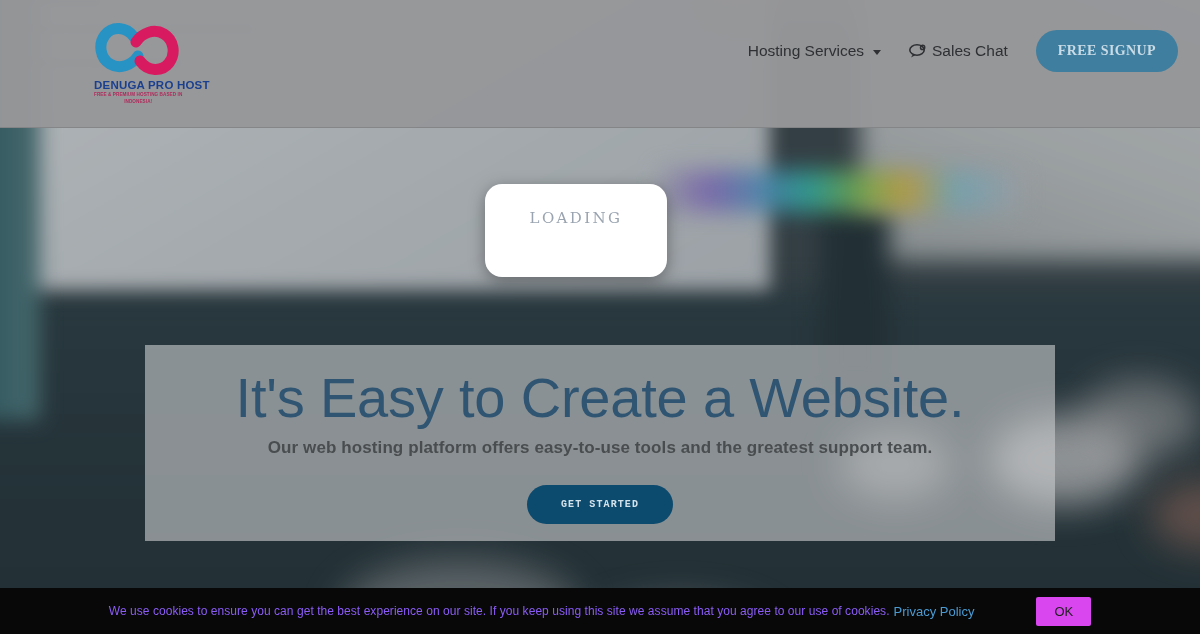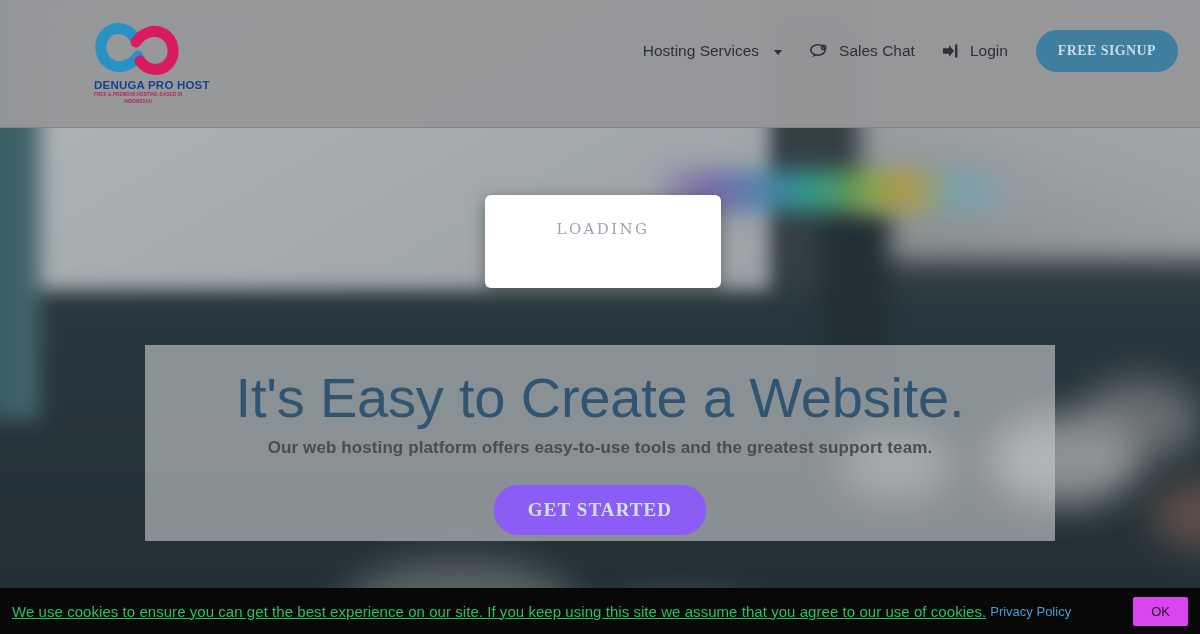--- a/index.html
+++ b/index.html
@@ -123,21 +123,21 @@
     font-size: 4.6px; font-weight: bold; color: #b02a5b;
     letter-spacing: .1px; white-space: nowrap; text-align: center;
     line-height: 1.5; margin-top: 1px;
   }
 
   .nav {
     position: absolute; right: 22px; top: 30px;
     display: flex; align-items: center; gap: 0px;
   }
   .nav-item {
-    display: flex; align-items: center; gap: 12px;
+    display: flex; align-items: center; gap: 6px;
     font-size: 15.5px; color: #2e3033;
     padding: 10px 14px; white-space: nowrap; cursor: pointer;
   }
   .caret {
     width: 0; height: 0; display: inline-block;
     border-left: 4.5px solid transparent;
     border-right: 4.5px solid transparent;
     border-top: 5px solid #2e3033;
     margin-left: 3px; position: relative; top: 1px;
   }
@@ -148,24 +148,24 @@
     background: #3f7e9e;
     color: #c8dbe6;
     font-size: 14px; font-weight: bold; letter-spacing: .4px;
     border: none; border-radius: 22px;
     padding: 13px 22px; cursor: pointer;
     font-family: Liberation Serif, serif;
   }
 
   
   .loading-card {
-    position: absolute; left: 485px; top: 195px;
-    width: 236px; height: 93px;
+    position: absolute; left: 485px; top: 184px;
+    width: 182px; height: 93px;
     background: #ffffff;
-    border-radius: 6px;
+    border-radius: 17px;
     box-shadow: 0 4px 16px rgba(0,0,0,.35);
     z-index: 15;
   }
   .loading-text {
     position: absolute; left: 0; right: 0; top: 25px;
     text-align: center;
     font-family: "DejaVu Serif", serif;
     font-size: 15px;
     letter-spacing: 2.4px;
     color: #9aa4b0;
@@ -189,37 +189,37 @@
   }
   .hero-sub {
     margin-top: 7px;
     font-size: 17px;
     font-weight: bold;
     color: #4a4d4f;
     letter-spacing: .1px;
   }
   .btn-started {
     margin-top: 27px;
-    background: #8b5cf6;
+    background: #0c4a6e;
     color: #d3e3ec;
-    font-size: 19px; font-weight: bold; letter-spacing: 1.1px;
+    font-size: 10px; font-weight: bold; letter-spacing: 1.1px;
     border: none; border-radius: 24px;
     padding: 14px 34px; cursor: pointer;
-    font-family: Liberation Serif, serif;
+    font-family: Liberation Mono, monospace;
   }
 
   
   .cookie-bar {
     position: absolute; left: 0; bottom: 0; width: 1200px; height: 46px;
     background: #080808;
     display: flex; align-items: center; justify-content: center;
     gap: 0; z-index: 30;
   }
   .cookie-text {
-    font-size: 15px; color: #22c55e; letter-spacing: .05px; text-decoration: underline;
+    font-size: 12px; color: #8b5cf6; letter-spacing: .05px;
   }
   .cookie-link {
     font-size: 13px; color: #4a9bd4; text-decoration: none;
     margin-left: 4px; cursor: pointer;
   }
   .cookie-ok {
     margin-left: 62px;
     background: #d946ef; color: #222;
     font-size: 13px; border: none; border-radius: 2px;
     padding: 7px 18px; cursor: pointer;
@@ -280,29 +280,20 @@
         <span class="nav-icon">
           <svg width="17" height="14" viewBox="0 0 17 14">
             <ellipse cx="8" cy="6" rx="7.2" ry="5.2" fill="none" stroke="#2e3033" stroke-width="1.6"></ellipse>
             <path d="M4 10 L2 13.5 L6.2 11.2 Z" fill="#2e3033"></path>
             <circle cx="13.6" cy="3.4" r="2.1" fill="none" stroke="#2e3033" stroke-width="1.5"></circle>
           </svg>
         </span>
         <span>Sales Chat</span>
       </div>
 
-      <div class="nav-item">
-        <span class="nav-icon">
-          <svg width="15" height="14" viewBox="0 0 15 14">
-            <path d="M0 4.2 h6 v-3 l5 5.8 l-5 5.8 v-3 h-6 z" fill="#2e3033"></path>
-            <rect x="12" y="0.5" width="2.4" height="13" fill="#2e3033"></rect>
-          </svg>
-        </span>
-        <span>Login</span>
-      </div>
 
       <button class="btn-signup">FREE SIGNUP</button>
     </div>
   </div>
 
   <div class="loading-card">
     <div class="loading-text">LOADING</div>
   </div>
 
   <div class="hero">

